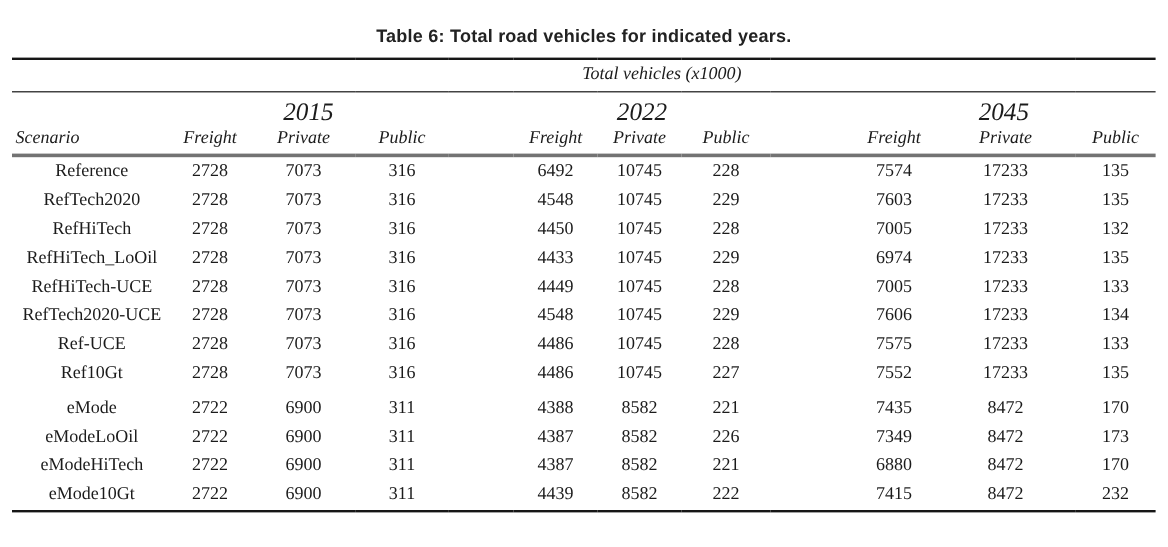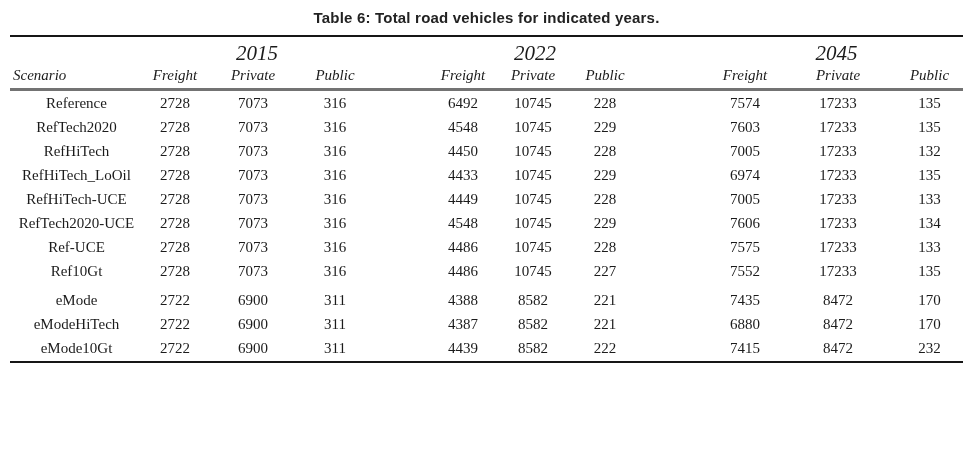--- a/index.html
+++ b/index.html
@@ -8,21 +8,21 @@
     background: #ffffff;
     width: 973px;
     height: 456px;
     overflow: hidden;
     font-family: "Liberation Serif", serif;
     color: #1b1b1b;
   }
   .page {
     width: 953px;
     margin: 0 10px;
-    padding-top: 9px;
+    padding-top: 22px;
   }
   .caption {
     text-align: center;
     font-family: "Liberation Sans", sans-serif;
     font-weight: bold;
     font-size: 15px;
     color: #222222;
     margin-bottom: 9px;
     letter-spacing: 0.2px;
   }
@@ -93,20 +93,24 @@
       <col style="width:54px">
       <col style="width:70px">
         <col style="width:70px">
         <col style="width:74px">
       <col style="width:68px">
       <col style="width:70px">
         <col style="width:116px">
         <col style="width:67px">
     </colgroup>
     <thead>
+      <tr class="spanner-row">
+        <td></td>
+        <td class="spanner" colspan="11">Total vehicles (x1000)</td>
+      </tr>
       <tr class="years-row">
         <th></th>
         <th colspan="3">2015</th>
         <th></th>
         <th colspan="3">2022</th>
         <th></th>
         <th colspan="3">2045</th>
       </tr>
       <tr class="cols-row">
         <th class="scenario">Scenario</th>
@@ -244,20 +248,34 @@
           <td></td>
           <td>4388</td>
           <td>8582</td>
           <td>221</td>
           <td></td>
           <td>7435</td>
           <td>8472</td>
           <td>170</td>
         </tr>
         <tr>
+          <td class="scenario">eModeLoOil</td>
+          <td>2722</td>
+          <td>6900</td>
+          <td>311</td>
+          <td></td>
+          <td>4387</td>
+          <td>8582</td>
+          <td>226</td>
+          <td></td>
+          <td>7349</td>
+          <td>8472</td>
+          <td>173</td>
+        </tr>
+        <tr>
           <td class="scenario">eModeHiTech</td>
           <td>2722</td>
           <td>6900</td>
           <td>311</td>
           <td></td>
           <td>4387</td>
           <td>8582</td>
           <td>221</td>
           <td></td>
           <td>6880</td>

